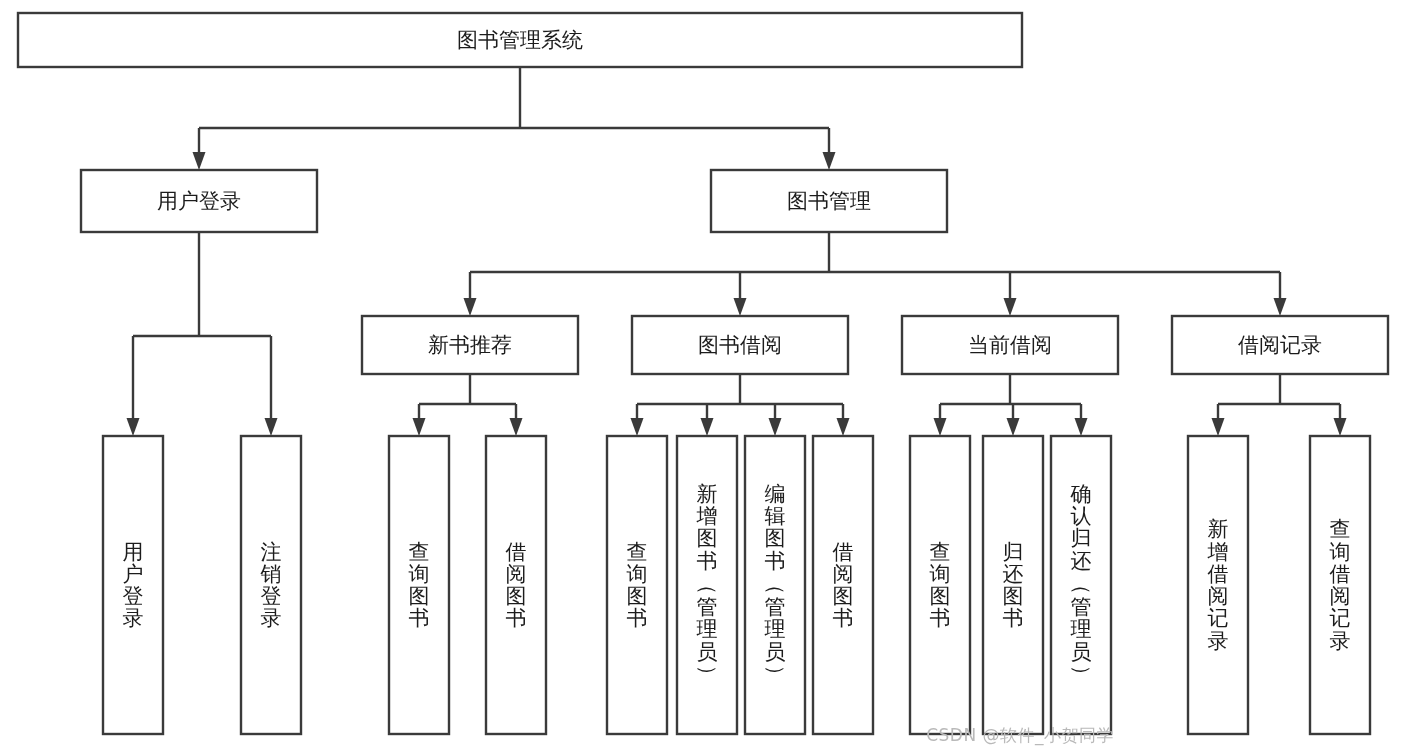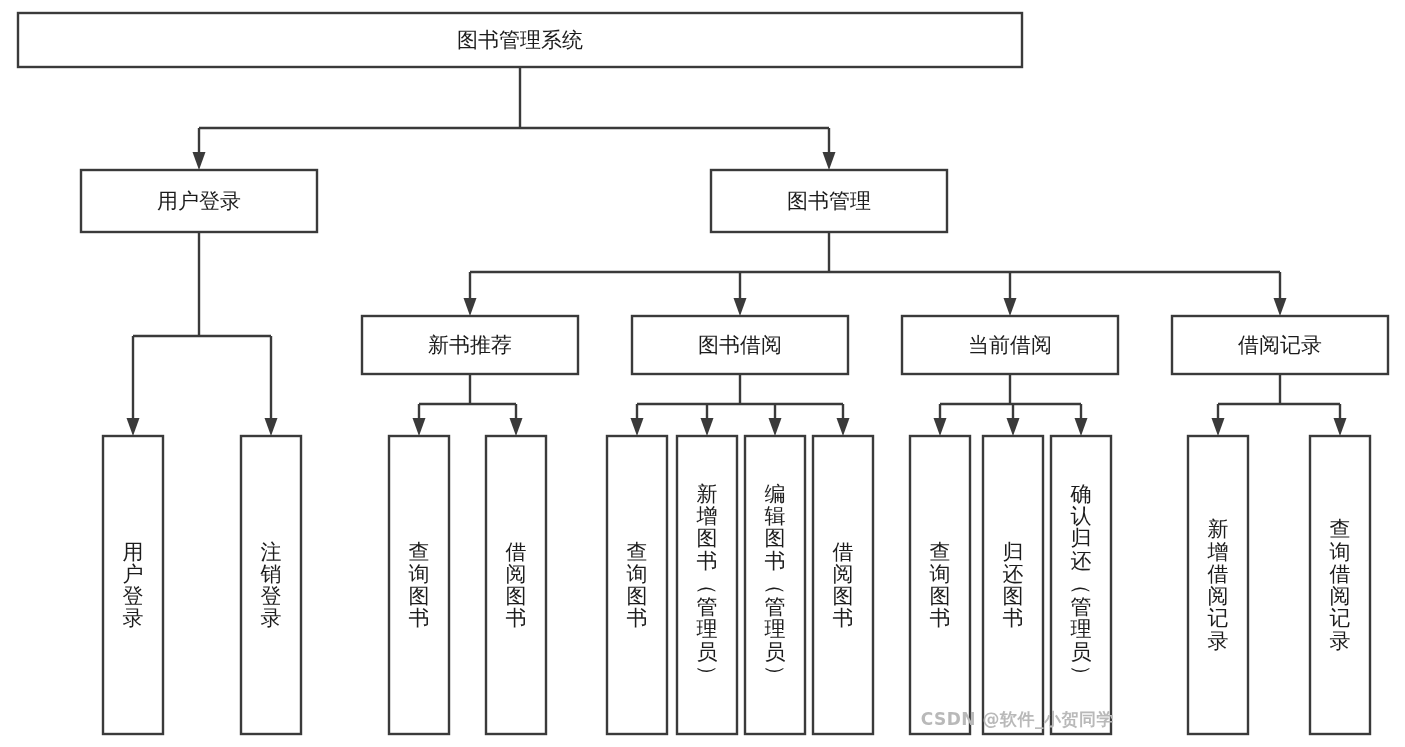--- a/index.html
+++ b/index.html
@@ -44,28 +44,27 @@
   .node-label-h {
     font-family: "DejaVu Sans", "Liberation Sans", sans-serif;
     font-size: 21px;
     fill: #1c1c1c;
     text-anchor: middle;
     dominant-baseline: middle;
   }
   .watermark {
     position: absolute;
     right: 10px;
-    bottom: 16px;
+    bottom: 0;
     font-family: "DejaVu Sans", "Liberation Sans", sans-serif;
     font-size: 17px;
     color: #b9b9b9;
     white-space: nowrap;
     letter-spacing: 0.5px;
     pointer-events: none;
-    font-weight: bold;
   }
   .vtext-wrap {
     position: absolute;
     display: flex;
     flex-direction: column;
     align-items: center;
     justify-content: center;
     font-size: 21px;
     line-height: 1.06;
     color: #1c1c1c;

